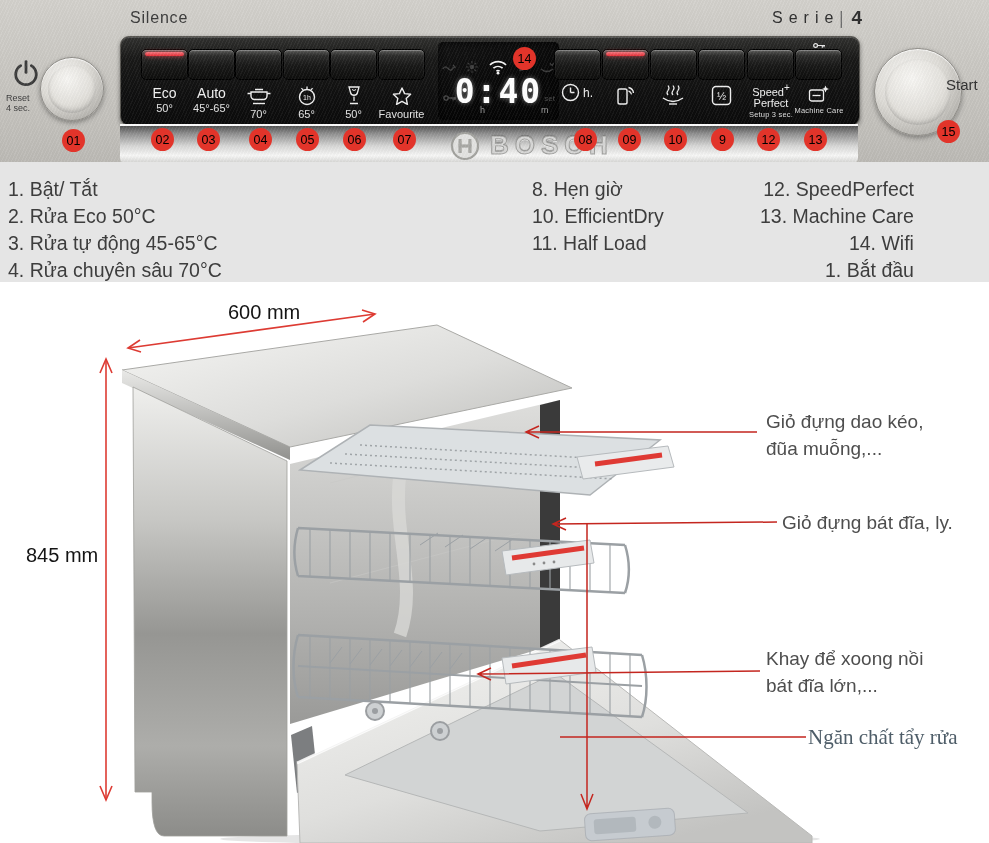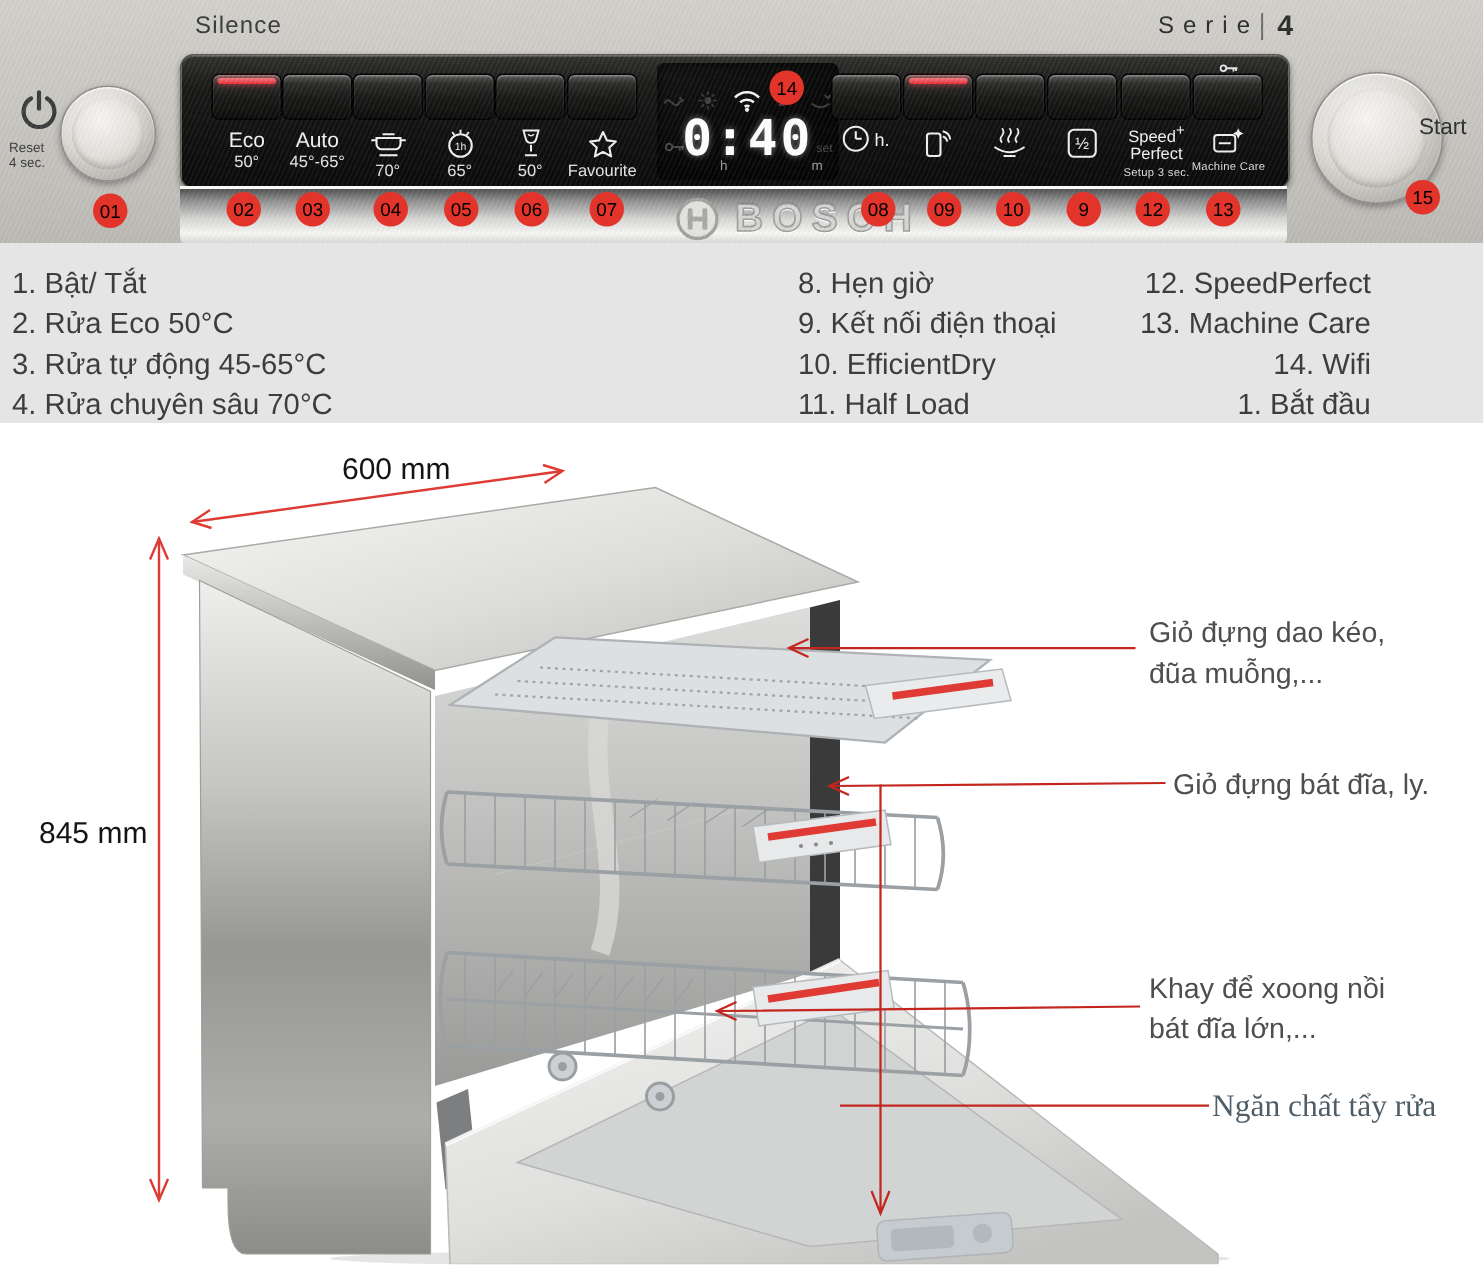--- a/index.html
+++ b/index.html
@@ -336,21 +336,20 @@
 
   <div class="legend">
     <div class="lcol lc0">
       <div>1. Bật/ Tắt</div>
       <div>2. Rửa Eco 50°C</div>
       <div>3. Rửa tự động 45-65°C</div>
       <div>4. Rửa chuyên sâu 70°C</div>
     </div>
     <div class="lcol lc2">
       <div>8. Hẹn giờ</div>
-      <div>9. Kết nối điện thoại</div>
       <div>10. EfficientDry</div>
       <div>11. Half Load</div>
     </div>
     <div class="lcol lc3">
       <div>12. SpeedPerfect</div>
       <div>13. Machine Care</div>
       <div>14. Wifi</div>
       <div>1. Bắt đầu</div>
     </div>
   </div>

